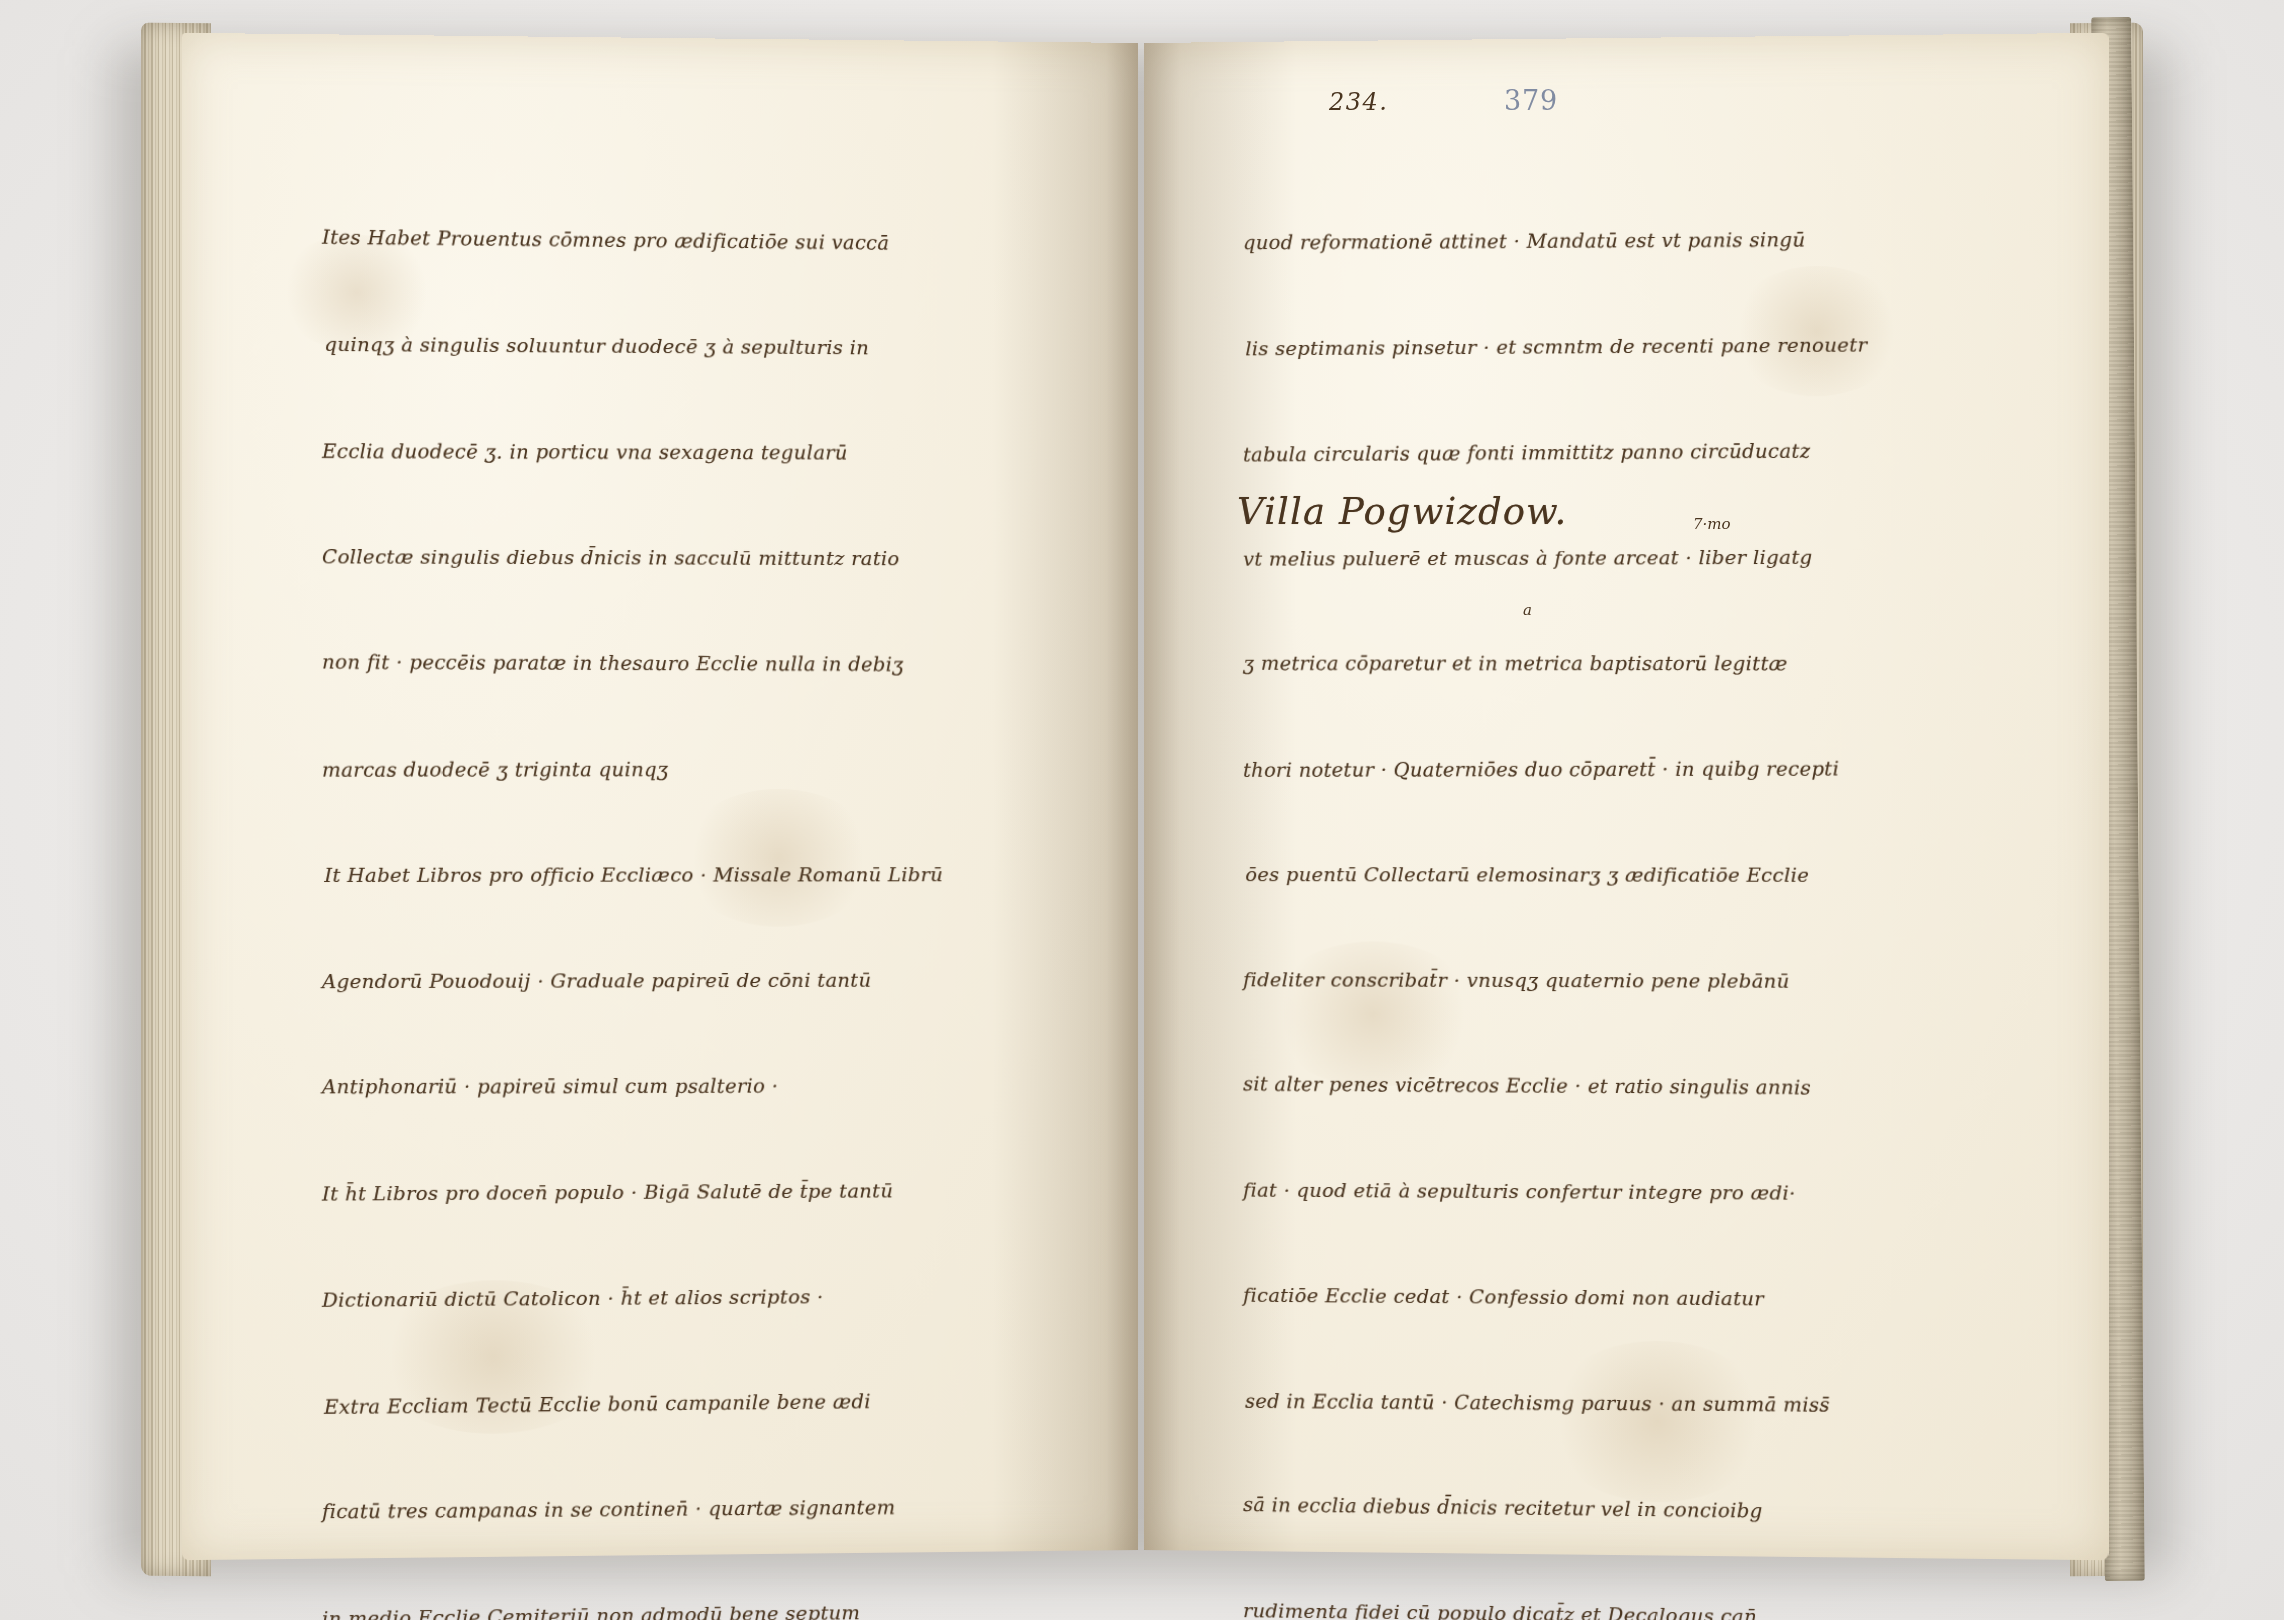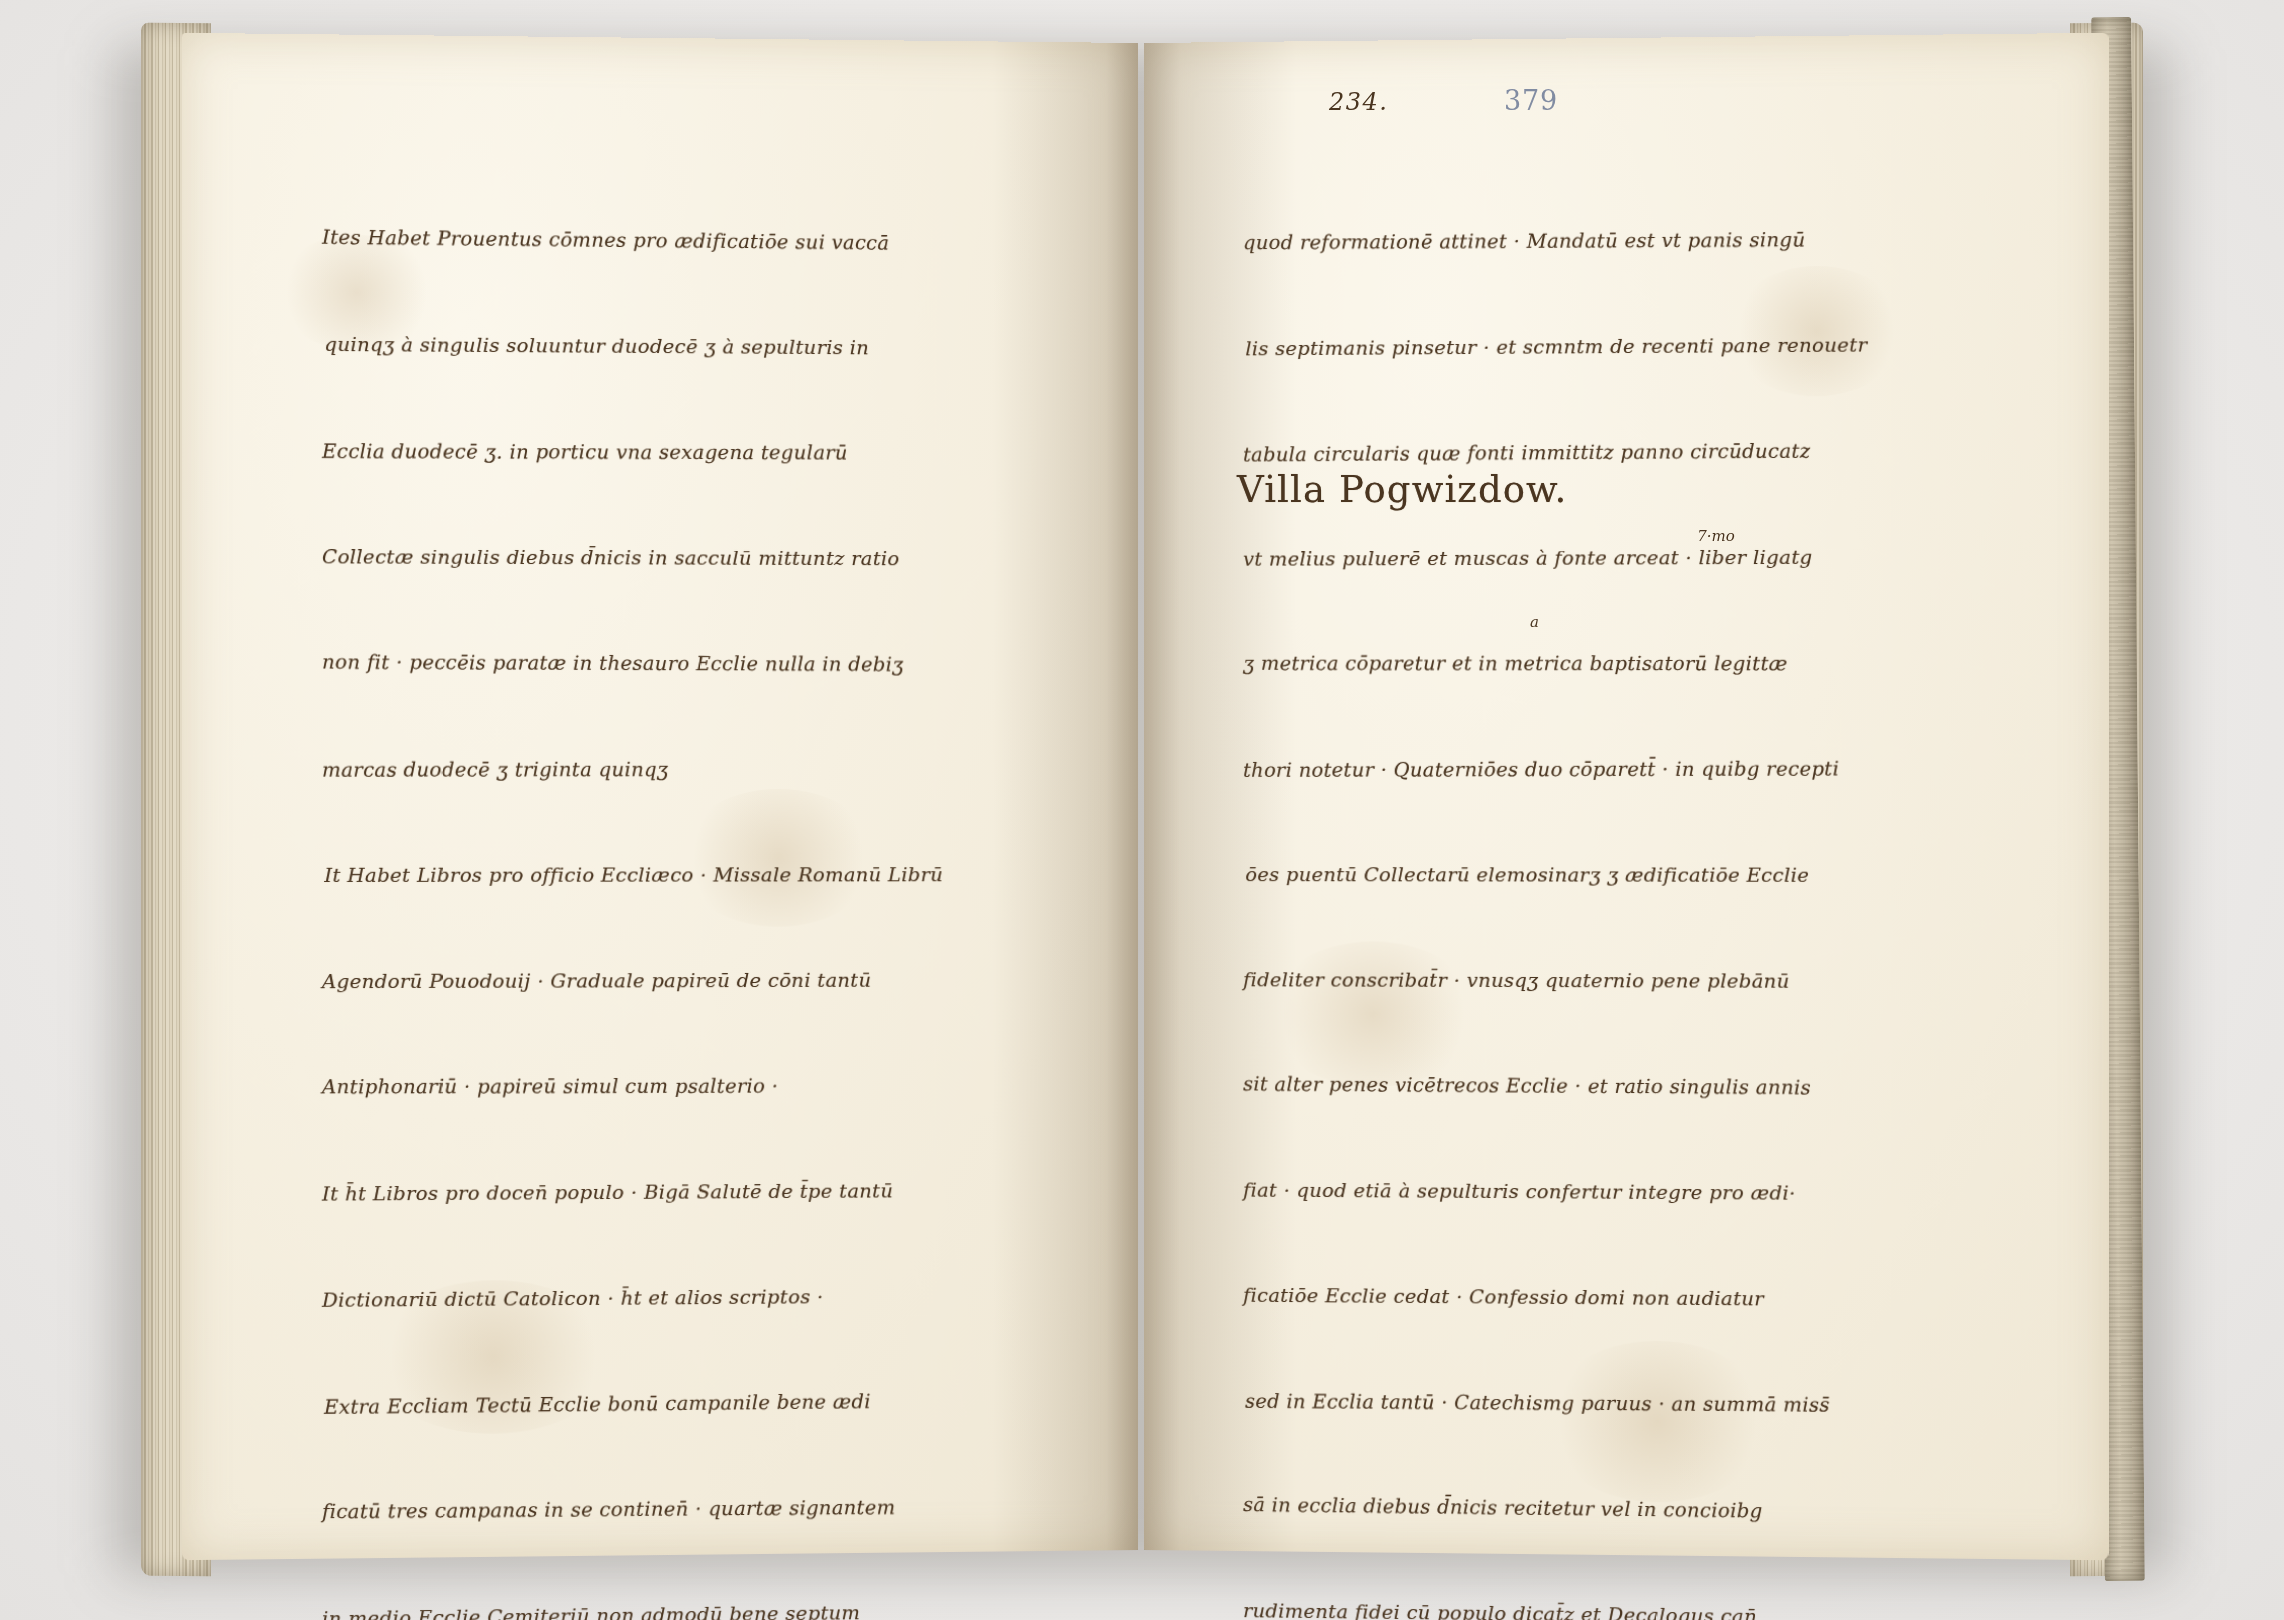--- a/index.html
+++ b/index.html
@@ -178,38 +178,38 @@
     font-family: "DejaVu Serif", serif;
     font-size: 27px;
     letter-spacing: 0.8px;
     opacity: 0.85;
   }
 
   
   #section-heading {
     position: absolute;
     left: 1096px;
-    top: 445px;
+    top: 467px;
     color: #4a3520;
     font-family: "DejaVu Serif", serif;
+    font-style: italic;
     font-size: 37px;
     letter-spacing: 1.1px;
     text-shadow: 0 0 0.8px rgba(74,53,32,0.5);
   }
 
   
   .marginal {
     position: absolute;
     color: #4a3520;
     font-family: "DejaVu Serif", serif;
     font-style: italic;
     font-size: 15px;
     line-height: 17px;
-    text-align: center;
-    margin-top: 12px;
+    text-align: left;
   }
 </style>
 </head>
 <body>
 
 <div id="scene">
 
   <div id="book-shadow"></div>
 
   <div id="book">

